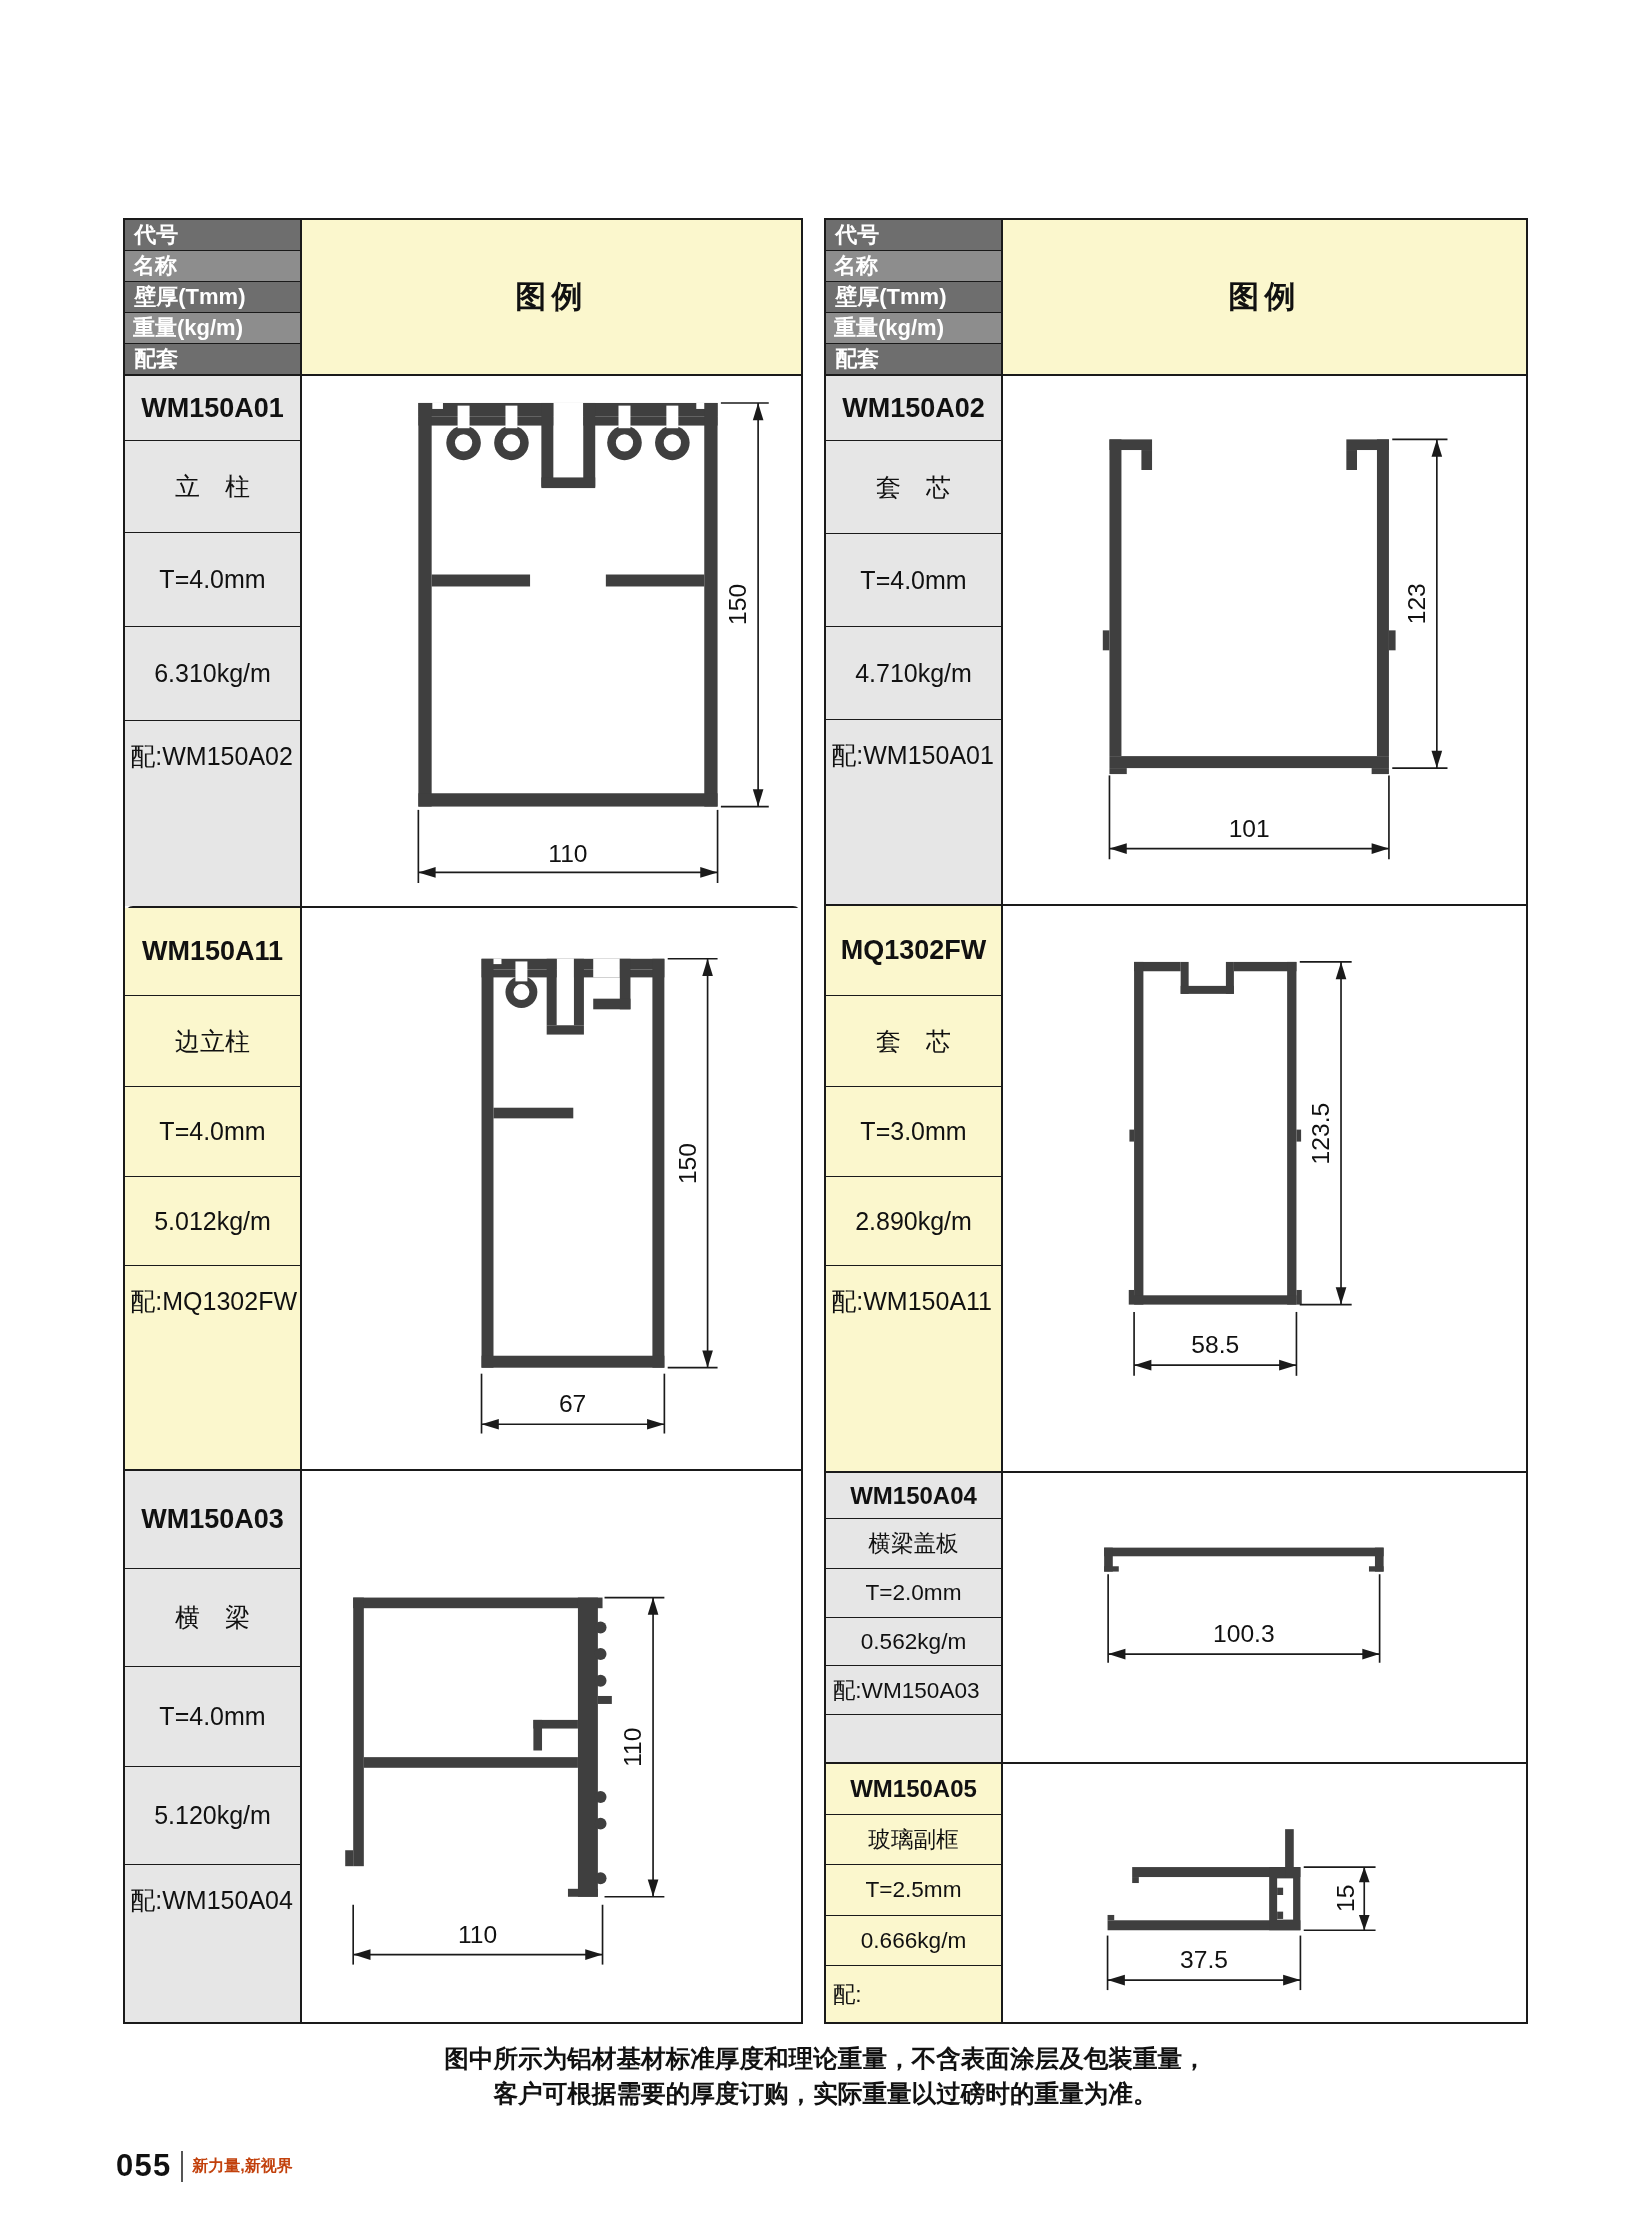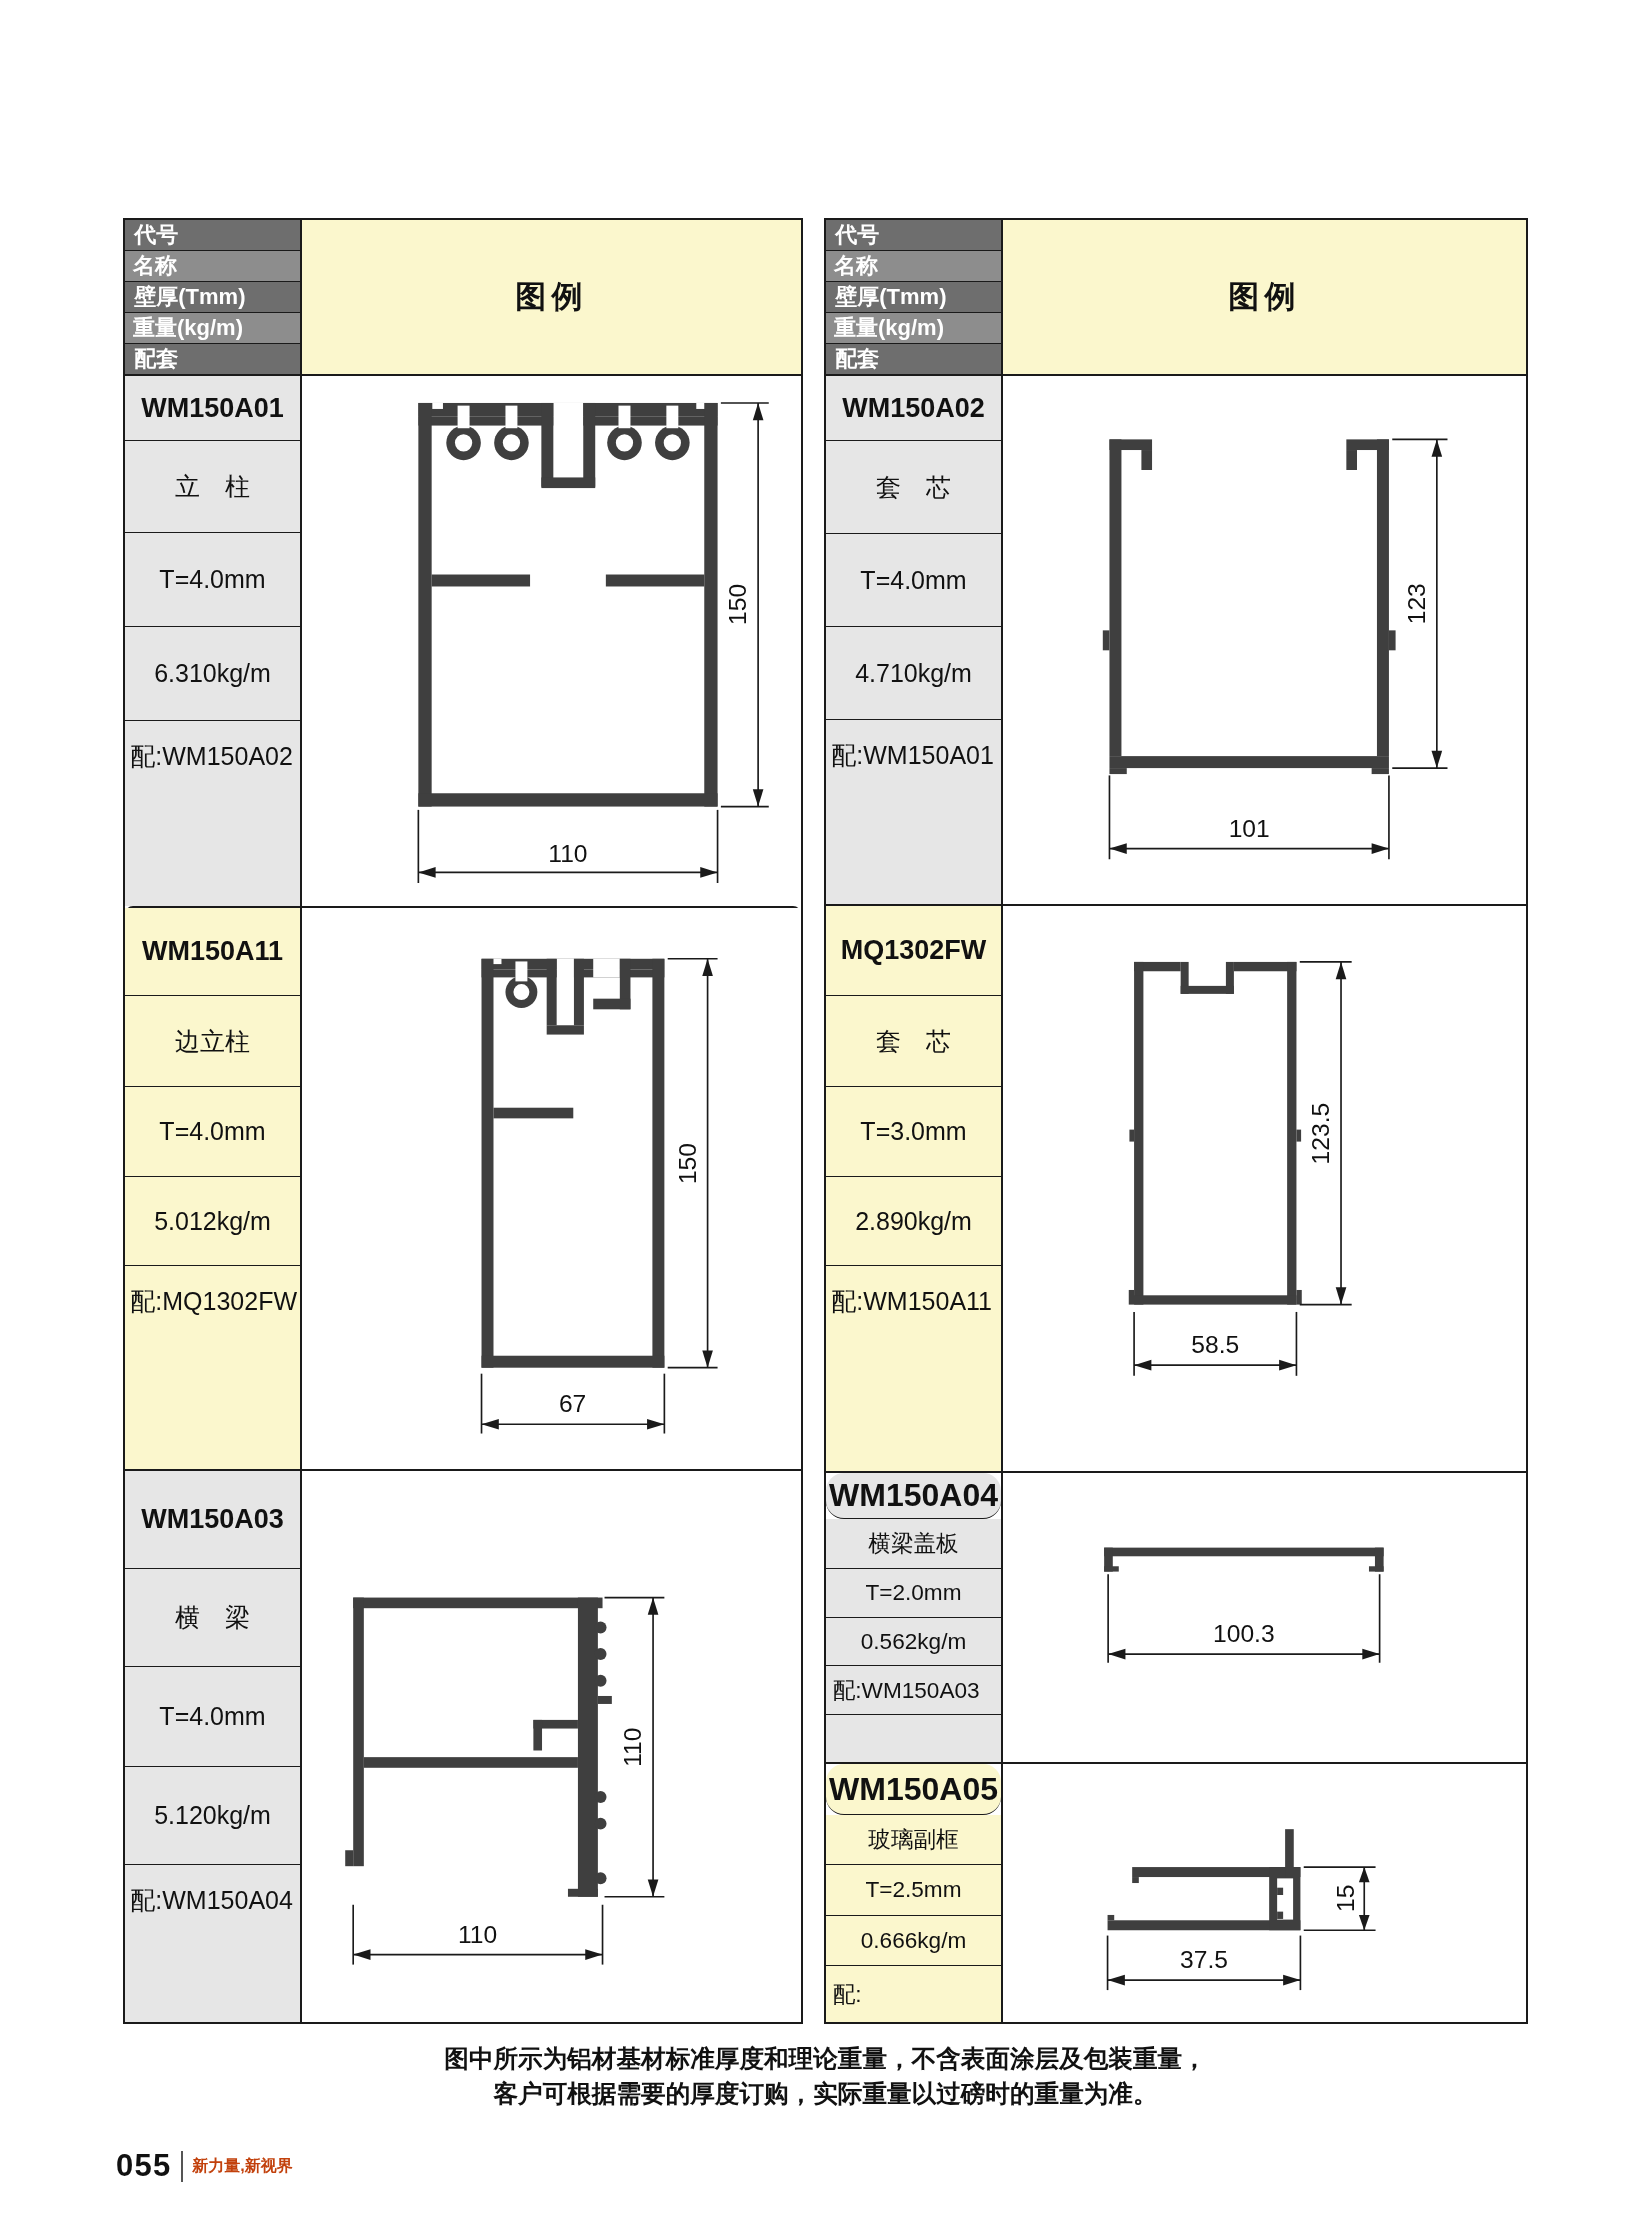--- a/index.html
+++ b/index.html
@@ -25,21 +25,21 @@
   .hrow.mid{background:var(--header-mid);padding-left:8px;}
   .legendcell{flex:1;background:var(--cell-yellow);display:flex;align-items:center;justify-content:center;
               font-size:31px;font-weight:bold;letter-spacing:5.3px;}
   .cell{display:flex;align-items:center;justify-content:center;border-bottom:1.3px solid var(--border-dark);
         box-sizing:border-box;font-size:25px;background:var(--cell-gray);}
   .yellow .cell{background:var(--cell-yellow);}
   .cell.code{font-weight:bold;font-size:27px;}
   .cell.fill{flex:1;border-bottom:none;align-items:flex-start;justify-content:flex-start;padding:18.6px 2.7px 0 5.3px;}
   .cell.empty{border-bottom:none;}
   .small .cell{font-size:22.6px;}
-  .small .cell.code{font-size:32px;font-weight:bold;border-radius:18px;}
+  .small .cell.code{font-size:24px;font-weight:bold;}
   .small .cell.mate-s{justify-content:flex-start;padding-left:6.7px;}
   svg{position:absolute;left:0;top:0;}
   .pf{fill:var(--profile-fill);}
   .wh{fill:#ffffff;}
   .dim{stroke:#1a1a1a;stroke-width:2.5;fill:none;}
   .arr{fill:#1a1a1a;}
   .dimtext{font-family:"Liberation Sans","DejaVu Sans",sans-serif;font-size:37px;fill:#111;}
   .footnote{position:absolute;left:0;top:2041px;width:1651px;text-align:center;font-size:24.6px;font-weight:bold;line-height:35px;}
   .pagefooter{position:absolute;left:116px;top:2148px;display:flex;align-items:center;gap:9.3px;}
   .pagenum{font-size:31px;font-weight:bold;letter-spacing:1.3px;}

